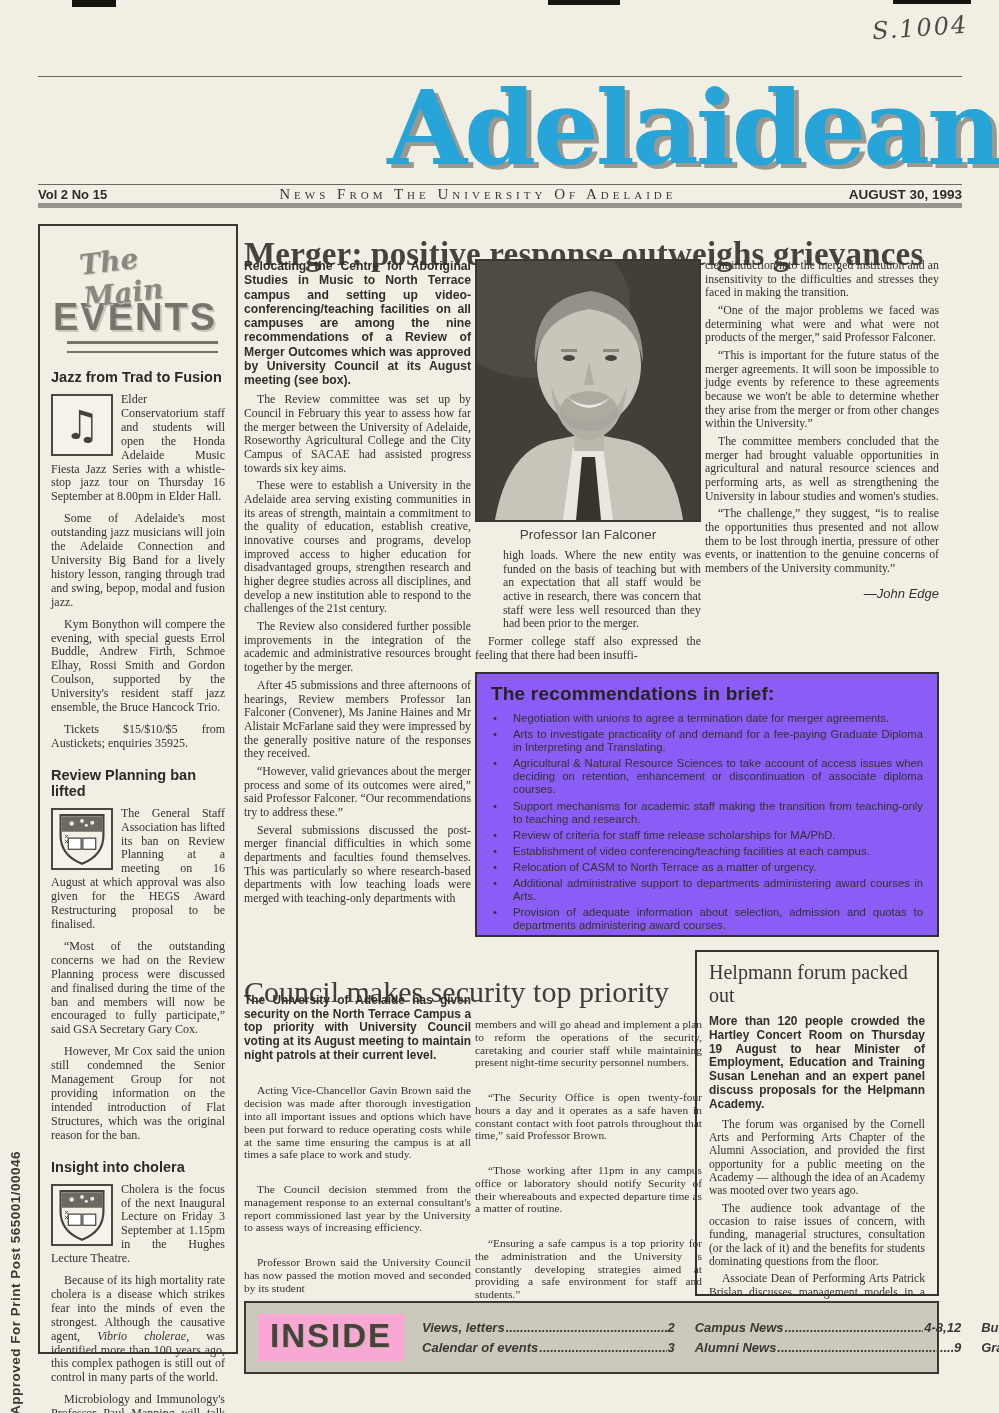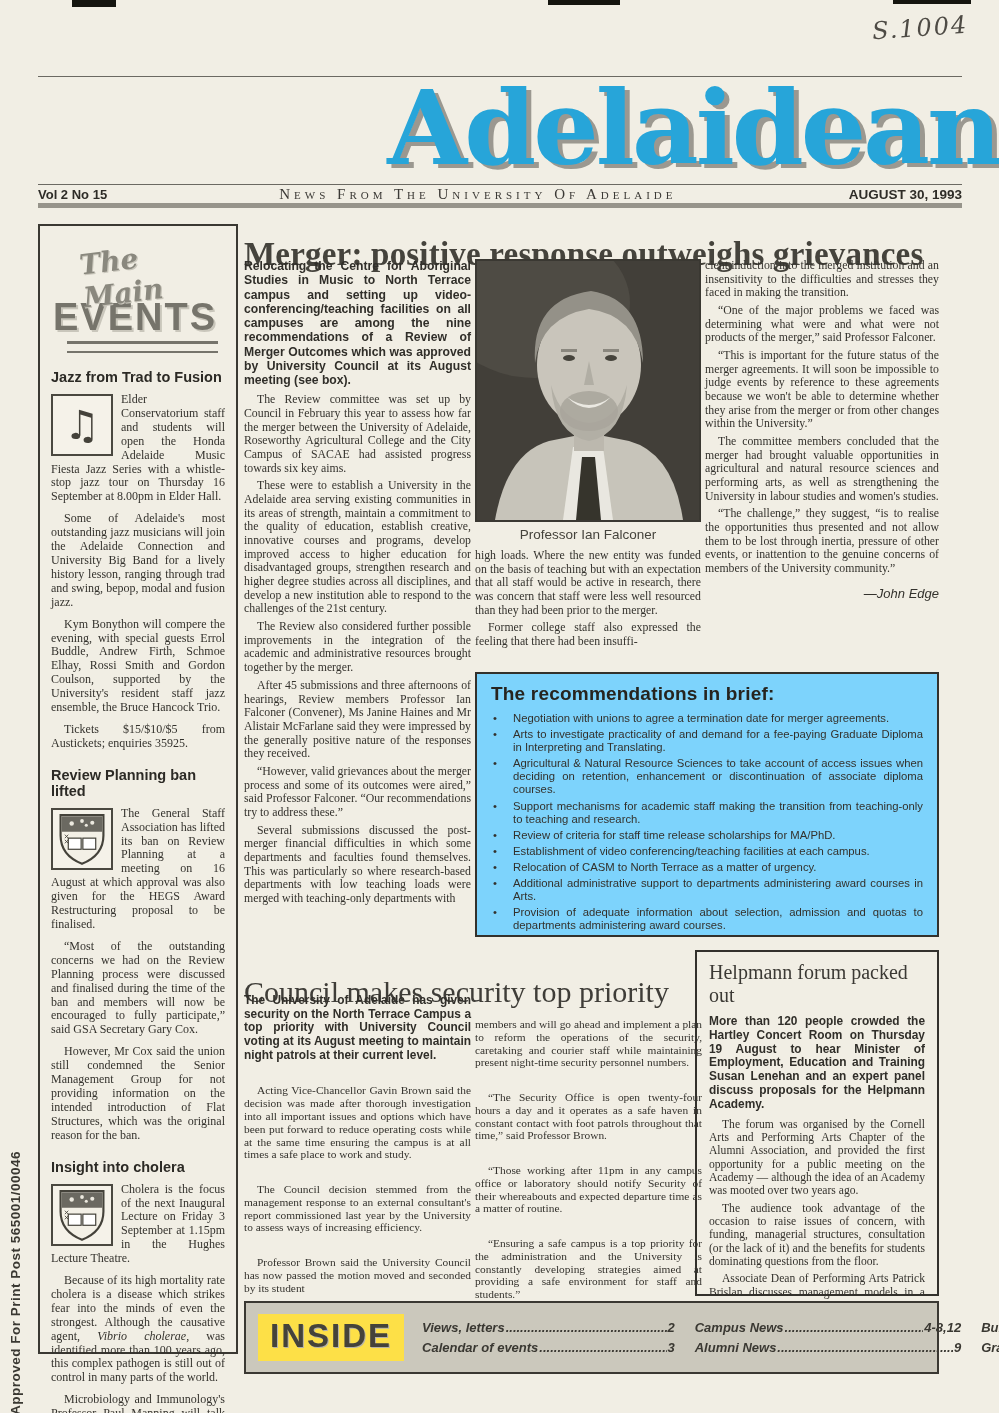--- a/index.html
+++ b/index.html
@@ -52,21 +52,21 @@
         line-height:1.17;text-align:justify;color:#302e29;margin:0 0 6px;}
   .bp{font-size:11.8px;line-height:1.16;text-align:justify;text-indent:13px;margin:0 0 4px;}
   .photo{position:absolute;left:475px;top:259px;width:226px;height:263px;border:2px solid #3a3832;
          box-sizing:border-box;background:#45423c;}
   .photo svg{display:block;width:100%;height:100%;}
   .caption{position:absolute;left:475px;top:527px;width:226px;text-align:center;
            font-family:"Liberation Sans",sans-serif;font-size:13.5px;color:#45433c;}
   .byline{display:block;text-align:right;font-family:"Liberation Sans",sans-serif;
           font-style:italic;font-size:13px;color:#34322d;margin-top:10px;}
   
-  .reco{position:absolute;left:475px;top:672px;width:464px;height:265px;background:#7dd3fc;
+  .reco{position:absolute;left:475px;top:672px;width:464px;height:265px;background:#8b5cf6;
         border:2px solid #33312c;padding:7px 14px;box-sizing:border-box;}
   .reco-title{font-family:"Liberation Sans",sans-serif;font-weight:800;font-size:19px;
               color:#26241f;margin:2px 0 7px;letter-spacing:.2px;}
   .reco-item{display:flex;font-family:"Liberation Sans",sans-serif;font-size:11.3px;
              line-height:1.16;color:#33312c;margin-bottom:3px;text-align:justify;}
   .reco-item .bullet{width:20px;flex:0 0 20px;text-align:left;padding-left:2px;}
   
   .headline2{position:absolute;left:244px;top:950px;width:460px;font-size:30px;font-weight:normal;
              color:#3f3d38;white-space:nowrap;}
   .scol{position:absolute;width:227px;}
@@ -75,21 +75,21 @@
   
   .helpmann{position:absolute;left:695px;top:950px;width:244px;height:346px;border:2px solid #33312c;
             padding:9px 12px;box-sizing:border-box;}
   .headline3{font-size:20px;font-weight:normal;color:#3b3934;margin:0 0 8px;}
   .helpmann .lead{font-size:11.9px;line-height:1.16;}
   .helpmann .bp{font-size:11.6px;line-height:1.15;}
   
   .inside{position:absolute;left:244px;top:1301px;width:695px;height:73px;background:#cbc8bc;
           border:2px solid #3a3832;display:flex;align-items:center;padding:0 12px;gap:18px;
           box-sizing:border-box;}
-  .inside-label{background:#fde047;color:#45433a;font-family:"Liberation Sans",sans-serif;
+  .inside-label{background:#f9a8d4;color:#45433a;font-family:"Liberation Sans",sans-serif;
                 font-weight:800;font-size:33px;letter-spacing:2px;padding:3px 12px 6px;
                 text-shadow:1px 1px 0 #b5b2a8;}
   .inside-grid{flex:1;display:grid;grid-template-columns:1fr 1.02fr 1.08fr;
                grid-template-rows:auto auto;grid-auto-flow:column;column-gap:20px;row-gap:5px;}
   .in-entry{display:flex;align-items:baseline;font-family:"Liberation Sans",sans-serif;
             font-weight:bold;font-style:italic;font-size:13px;color:#3a3832;text-align:center;}
   .in-dots{flex:1;overflow:hidden;white-space:nowrap;margin:0 1px;}
   .in-dots::after{content:"....................................................";}
 </style>
 </head>
@@ -202,21 +202,21 @@
       <ellipse cx="92" cy="97" rx="6" ry="3" fill="#46443c"></ellipse>
       <ellipse cx="134" cy="97" rx="6" ry="3" fill="#46443c"></ellipse>
       <rect x="84" y="88" width="16" height="3" fill="#8a877e"></rect>
       <rect x="126" y="88" width="16" height="3" fill="#8a877e"></rect>
       <path d="M112,100 l-5,24 h10 z" fill="#b1aea4"></path>
     </svg>
   </div>
   <div class="caption">Professor Ian Falconer</div>
 
   <div class="mcol" style="left:475px;top:549px;width:226px;">
-    <p class="bp" style="text-indent:0;">high loads.  Where the new entity was funded on the basis of teaching but with an expectation that all staff would be active in research, there was concern that staff were less well resourced than they had been prior to the merger.</p>
+    <p class="bp" style="text-indent:0;margin-left:28px;">high loads.  Where the new entity was funded on the basis of teaching but with an expectation that all staff would be active in research, there was concern that staff were less well resourced than they had been prior to the merger.</p>
     <p class="bp">Former college staff also expressed the feeling that there had been insuffi-</p>
   </div>
 
   <div class="mcol" style="left:705px;top:259px;width:234px;">
     <p class="bp" style="text-indent:0;">cient induction into the merged institution and an insensitivity to the difficulties and stresses they faced in making the transition.</p>
     <p class="bp">“One of the major problems we faced was determining what were and what were not products of the merger,” said Professor Falconer.</p>
     <p class="bp">“This is important for the future status of the merger agreements.  It will soon be impossible to judge events by reference to these agreements because we won't be able to determine whether they arise from the merger or from other changes within the University.”</p>
     <p class="bp">The committee members concluded that the merger had brought valuable opportunities in agricultural and natural resource sciences and performing arts, as well as strengthening the University in labour studies and women's studies.</p>
     <p class="bp">“The challenge,” they suggest, “is to realise the opportunities thus presented and not allow them to be lost through inertia, pressure of other events, or inattention to the genuine concerns of members of the University community.”</p>
     <span class="byline">—John Edge</span>

